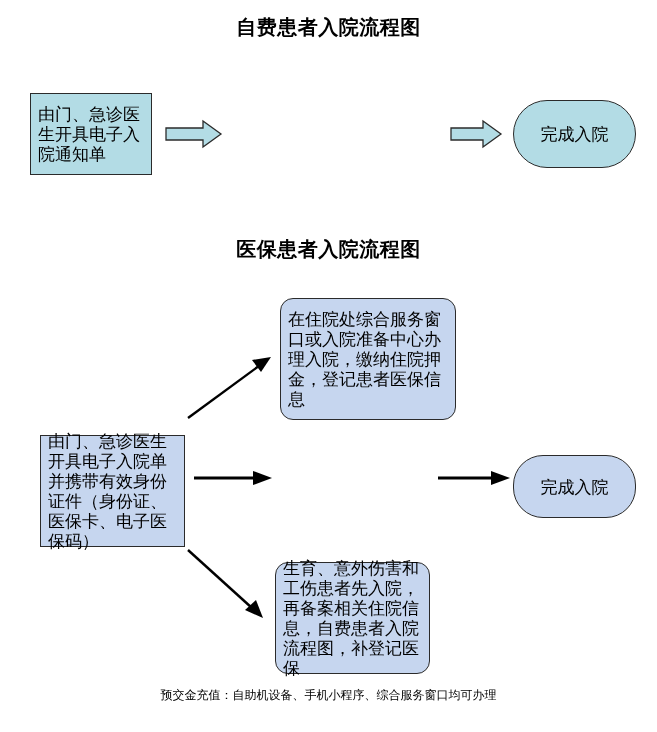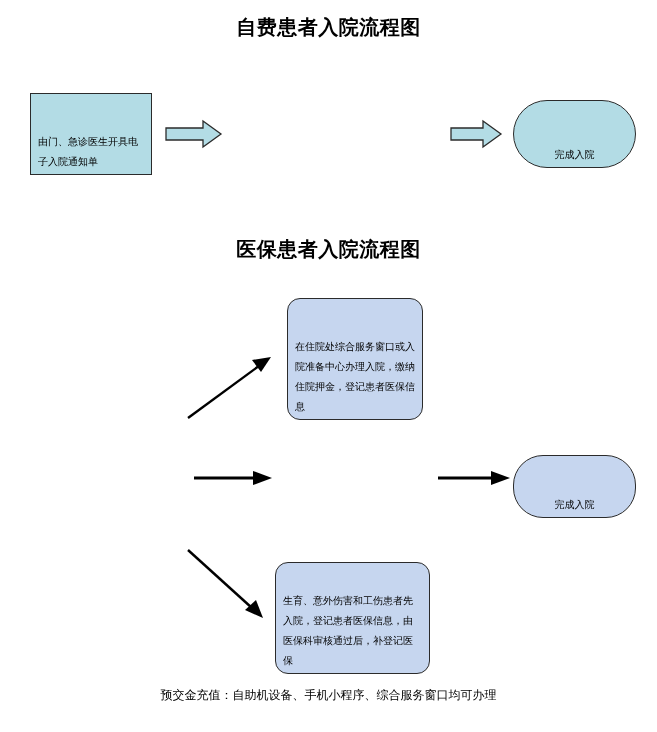--- a/index.html
+++ b/index.html
@@ -30,24 +30,24 @@
     letter-spacing: 0.5px;
     font-family: "DejaVu Serif", "Liberation Serif", serif;
   }
   #title-chart1 { top: 14px; }
   #title-chart2 { top: 236px; }
 
   .node {
     position: absolute;
     box-sizing: border-box;
     display: flex;
-    align-items: flex-end;
+    align-items: center;
     justify-content: flex-start;
     color: #000000;
-    font-size: 10px;
+    font-size: 17px;
     line-height: 20px;
     padding: 2px 7px;
   }
   .node .txt {
     display: block;
     width: 100%;
     text-align: left;
   }
   
   .c1-rect {
@@ -79,21 +79,21 @@
     justify-content: center;
   }
   .c2-stadium .txt { text-align: center; }
 
   
   #node-c1-1 { left: 30px;  top: 93px;  width: 122px; height: 82px; }
   #node-c1-2 { left: 226px; top: 93px;  width: 205px; height: 82px; }
   #node-c1-3 { left: 513px; top: 100px; width: 123px; height: 68px; }
 
   #node-c2-left  { left: 40px;  top: 435px; width: 145px; height: 112px; }
-  #node-c2-top   { left: 287px; top: 298px; width: 136px; height: 122px; }
+  #node-c2-top   { left: 280px; top: 298px; width: 176px; height: 122px; }
   #node-c2-mid   { left: 275px; top: 445px; width: 155px; height: 90px; }
   #node-c2-bot   { left: 275px; top: 562px; width: 155px; height: 112px; }
   #node-c2-end   { left: 513px; top: 455px; width: 123px; height: 63px; }
 
   .arrow-layer {
     position: absolute;
     left: 0; top: 0;
     width: 657px;
     height: 732px;
     pointer-events: none;
@@ -120,28 +120,31 @@
     <span class="txt">由门、急诊医生开具电子入院通知单</span>
   </div>
 
 
   <div class="node c1-stadium" id="node-c1-3">
     <span class="txt">完成入院</span>
   </div>
 
   <div class="title" id="title-chart2">医保患者入院流程图</div>
 
+  <div class="node c2-rect" id="node-c2-left">
+    <span class="txt">由门、急诊医生开具电子入院单并携带有效身份证件（身份证、医保卡、电子医保码）</span>
+  </div>
 
   <div class="node c2-round" id="node-c2-top">
     <span class="txt">在住院处综合服务窗口或入院准备中心办理入院，缴纳住院押金，登记患者医保信息</span>
   </div>
 
 
   <div class="node c2-round" id="node-c2-bot">
-    <span class="txt">生育、意外伤害和工伤患者先入院，登记患者医保信息，由医保科审核通过后，补登记医保</span>
+    <span class="txt">生育、意外伤害和工伤患者先入院，再备案相关住院信息，自费患者入院流程图，补登记医保</span>
   </div>
 
   <div class="node c2-stadium" id="node-c2-end">
     <span class="txt">完成入院</span>
   </div>
 
   <svg class="arrow-layer" viewBox="0 0 657 732">
 
     <g>
       <polygon points="166,128 203,128 203,121 221,134 203,147 203,140 166,140" fill="#b3dce5" stroke="#2b2b2b" stroke-width="1.3" stroke-linejoin="miter"></polygon>

